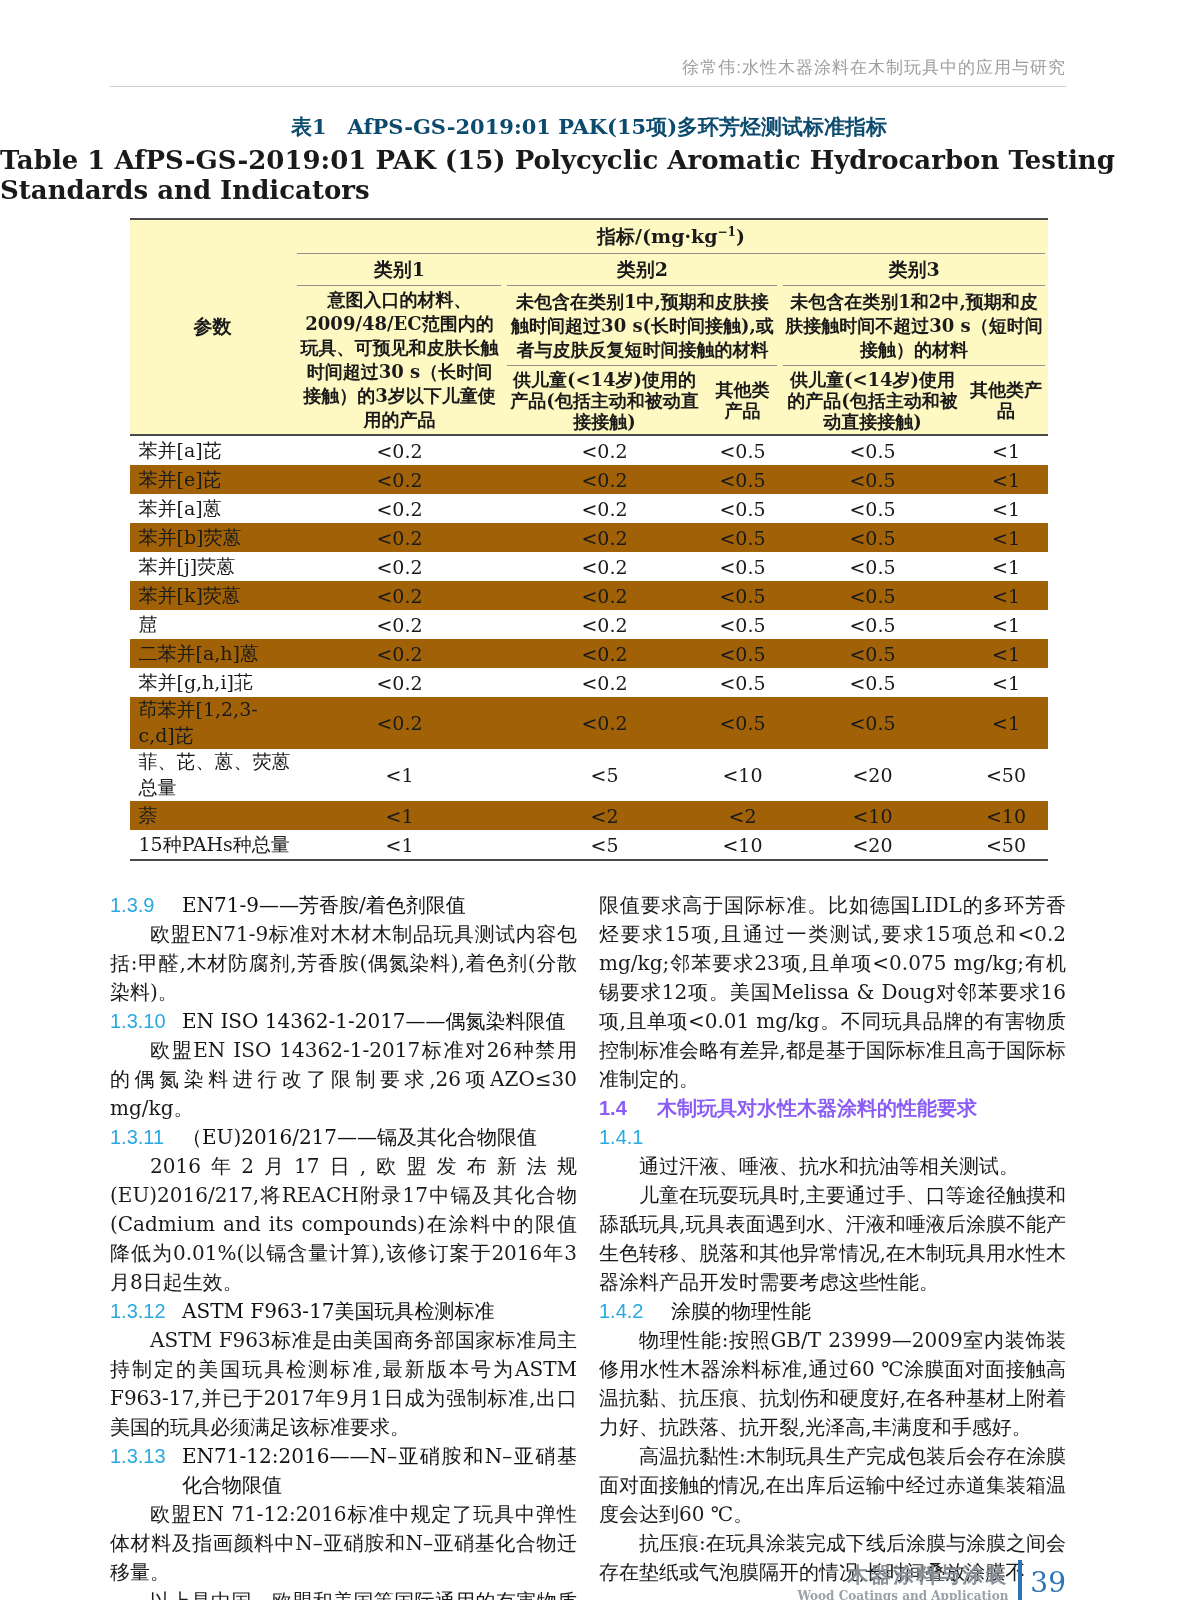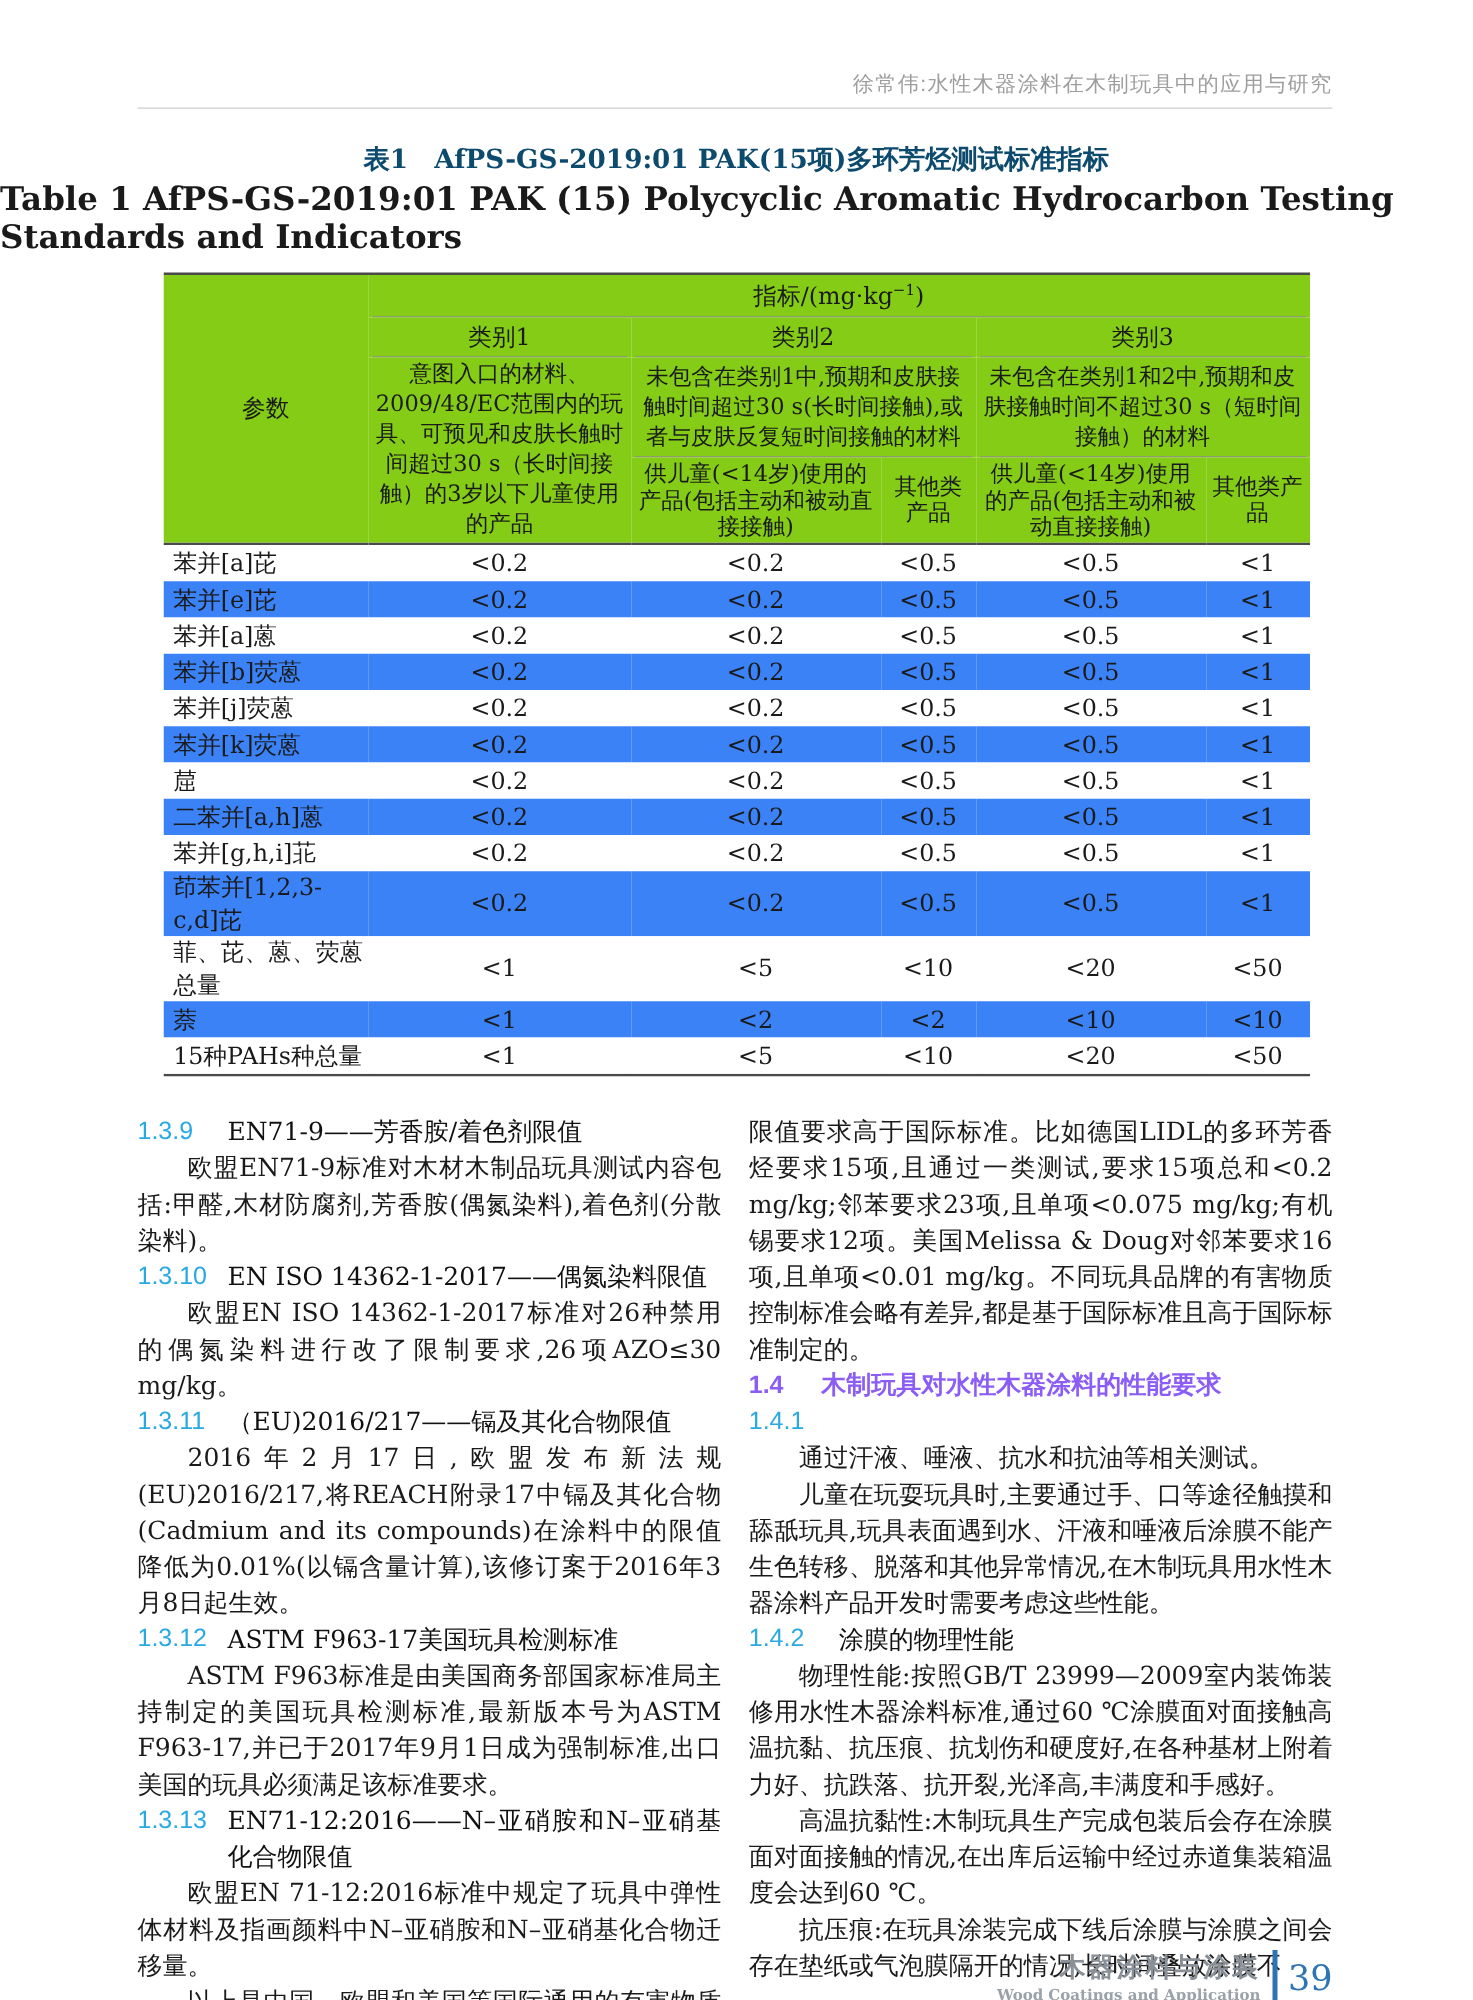--- a/index.html
+++ b/index.html
@@ -18,36 +18,36 @@
   .tbl-title-cn{margin-top:26px;text-align:center;font-size:21px;font-weight:bold;color:#0c4a6e;}
   .tbl-title-en{margin-top:4px;text-align:left;font-size:26px;font-weight:bold;}
   
   table.paha{
     margin:13px auto 0;width:917px;table-layout:fixed;
     border-collapse:separate;border-spacing:0;
     border-top:2px solid #4a4a4a;border-bottom:2px solid #4a4a4a;
   }
   table.paha th,table.paha td{overflow:hidden;}
   thead th{
-    background:#84cc16;font-weight:normal;color:#1a1a1a;position:relative;
+    background:#fef9c3;font-weight:bold;color:#1a1a1a;position:relative;
     vertical-align:middle;text-align:center;padding:2px 4px;
   }
   th.uline::after{
     content:"";position:absolute;left:3px;right:3px;bottom:0;
     border-bottom:1px solid #8f8f8f;
   }
   .unit-h{height:30px;font-size:19px;}
   .unit-h sup{font-size:12px;}
   .param-h{font-size:19px;}
   .cat-h{height:28px;font-size:19px;}
   .desc{height:76px;font-size:18px;line-height:24px;}
   .sub{height:64px;font-size:18px;line-height:21px;}
   tbody td{height:29px;font-size:19px;text-align:center;padding:0 4px;background:#fff;}
   tbody td.param-cell{text-align:left;padding-left:8px;}
-  tbody tr.stripe td{background:#3b82f6;}
+  tbody tr.stripe td{background:#a16207;}
   tbody tr:first-child td{border-top:2px solid #4a4a4a;}
   
   .columns{
     display:flex;gap:22px;margin:30px 112px 0 110px;
     text-align:justify;font-size:20px;line-height:29px;
   }
   .col{flex:1;min-width:0;}
   .col p{margin:0;}
   .col p.ind{text-indent:2em;}
   .h3{display:flex;}

